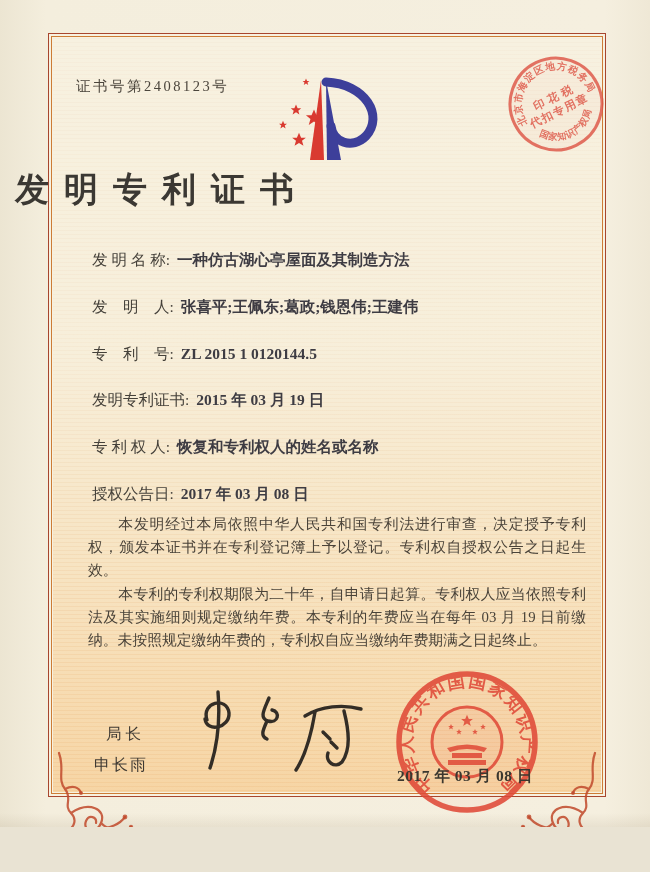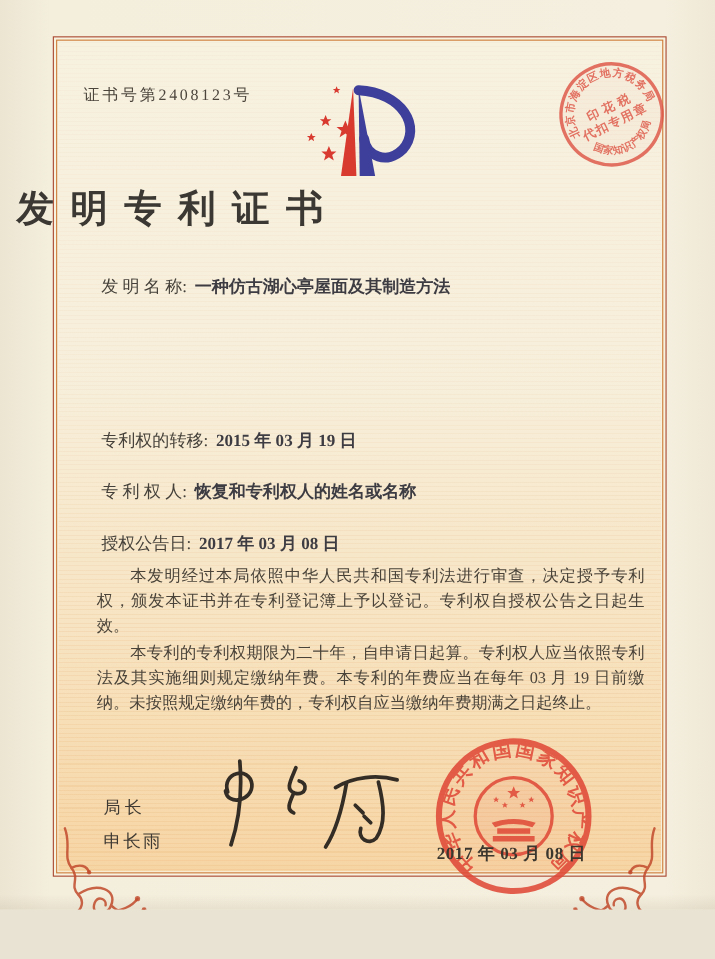--- a/index.html
+++ b/index.html
@@ -24,21 +24,21 @@
   .abs{position:absolute;}
   .cert-no{left:76px;top:77px;font-size:14.5px;letter-spacing:2.5px;color:#4b453c;}
   .title{left:0;right:0;top:167px;font-size:34px;font-weight:bold;
     letter-spacing:15px;text-indent:15px;color:#3b3833;}
   .field-row{left:92px;font-size:15.5px;color:#45413a;white-space:nowrap;}
   .f-label{display:inline-block;color:#45413a;}
   .f-value{margin-left:7px;color:#3e3c43;font-weight:bold;}
   .body-text{left:88px;right:64px;top:513px;font-size:14.8px;line-height:23.2px;
     color:#4a4339;text-align:justify;}
   .body-text p{margin:0;text-indent:2.05em;}
-  .sig-role{left:94px;top:724px;font-size:15.5px;color:#3f3a33;letter-spacing:4px;}
+  .sig-role{left:106px;top:724px;font-size:15.5px;color:#3f3a33;letter-spacing:4px;}
   .sig-name{left:94px;top:755px;font-size:16px;color:#3f3a33;letter-spacing:2px;}
   .seal-date{left:397px;top:766px;font-size:15.5px;color:#3b372f;letter-spacing:.5px;
     font-weight:600;z-index:6;}
   .footer{left:0;right:0;top:799px;text-align:center;font-size:13.5px;color:#4b443a;letter-spacing:1px;margin-top:47px;}
   .seal-main{left:393px;top:668px;width:148px;height:148px;z-index:5;}
   .seal-tax{left:506px;top:54px;width:100px;height:100px;transform:rotate(-26deg);z-index:5;}
   .sig-svg{left:163px;top:686px;width:215px;height:108px;z-index:4;}
   .logo{left:276px;top:72px;width:124px;height:116px;}
   .flourish{width:95px;height:92px;top:751px;z-index:3;}
   .flourish.fl-left{left:51px;}
@@ -76,22 +76,28 @@
       <use href="#star-a" transform="translate(7,53) scale(0.42)"></use>
       <use href="#star-a" transform="translate(23,68) scale(0.72)"></use>
     </g>
   </svg>
 
   <div class="abs title">发明专利证书</div>
 
   <div class="abs field-row" style="top:250px;">
     <span class="f-label">发 明 名 称:</span><span class="f-value">一种仿古湖心亭屋面及其制造方法</span>
   </div>
+  <div class="abs field-row" style="top:297px;">
+    <span class="f-label">发　明　人:</span><span class="f-value">张喜平;王佩东;葛政;钱恩伟;王建伟</span>
+  </div>
+  <div class="abs field-row" style="top:344px;">
+    <span class="f-label">专　利　号:</span><span class="f-value">ZL 2015 1 0120144.5</span>
+  </div>
   <div class="abs field-row" style="top:390px;">
-    <span class="f-label">专利权的转移:</span><span class="f-value">2015 年 03 月 19 日</span>
+    <span class="f-label">发明专利证书:</span><span class="f-value">2015 年 03 月 19 日</span>
   </div>
   <div class="abs field-row" style="top:437px;">
     <span class="f-label">专 利 权 人:</span><span class="f-value">恢复和专利权人的姓名或名称</span>
   </div>
   <div class="abs field-row" style="top:484px;">
     <span class="f-label">授权公告日:</span><span class="f-value">2017 年 03 月 08 日</span>
   </div>
 
   <div class="abs body-text">
     <p>本发明经过本局依照中华人民共和国专利法进行审查，决定授予专利权，颁发本证书并在专利登记簿上予以登记。专利权自授权公告之日起生效。</p>

